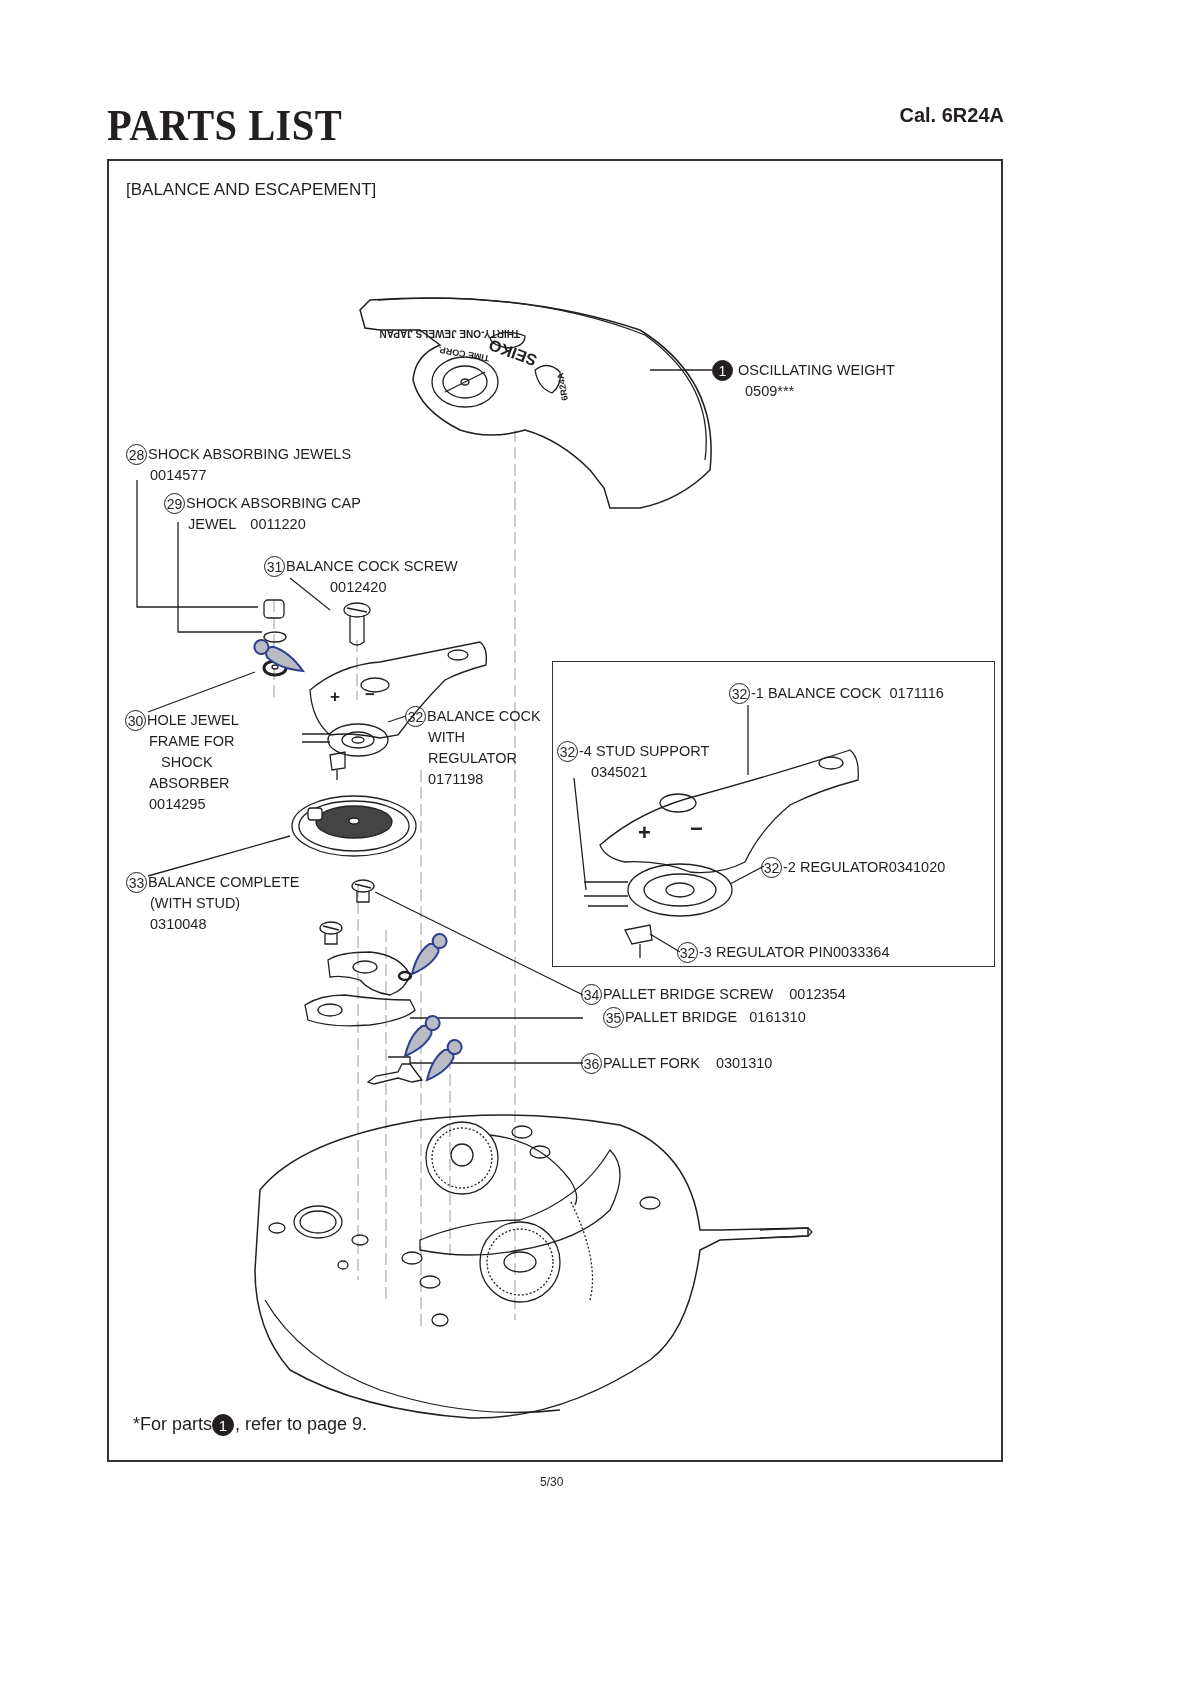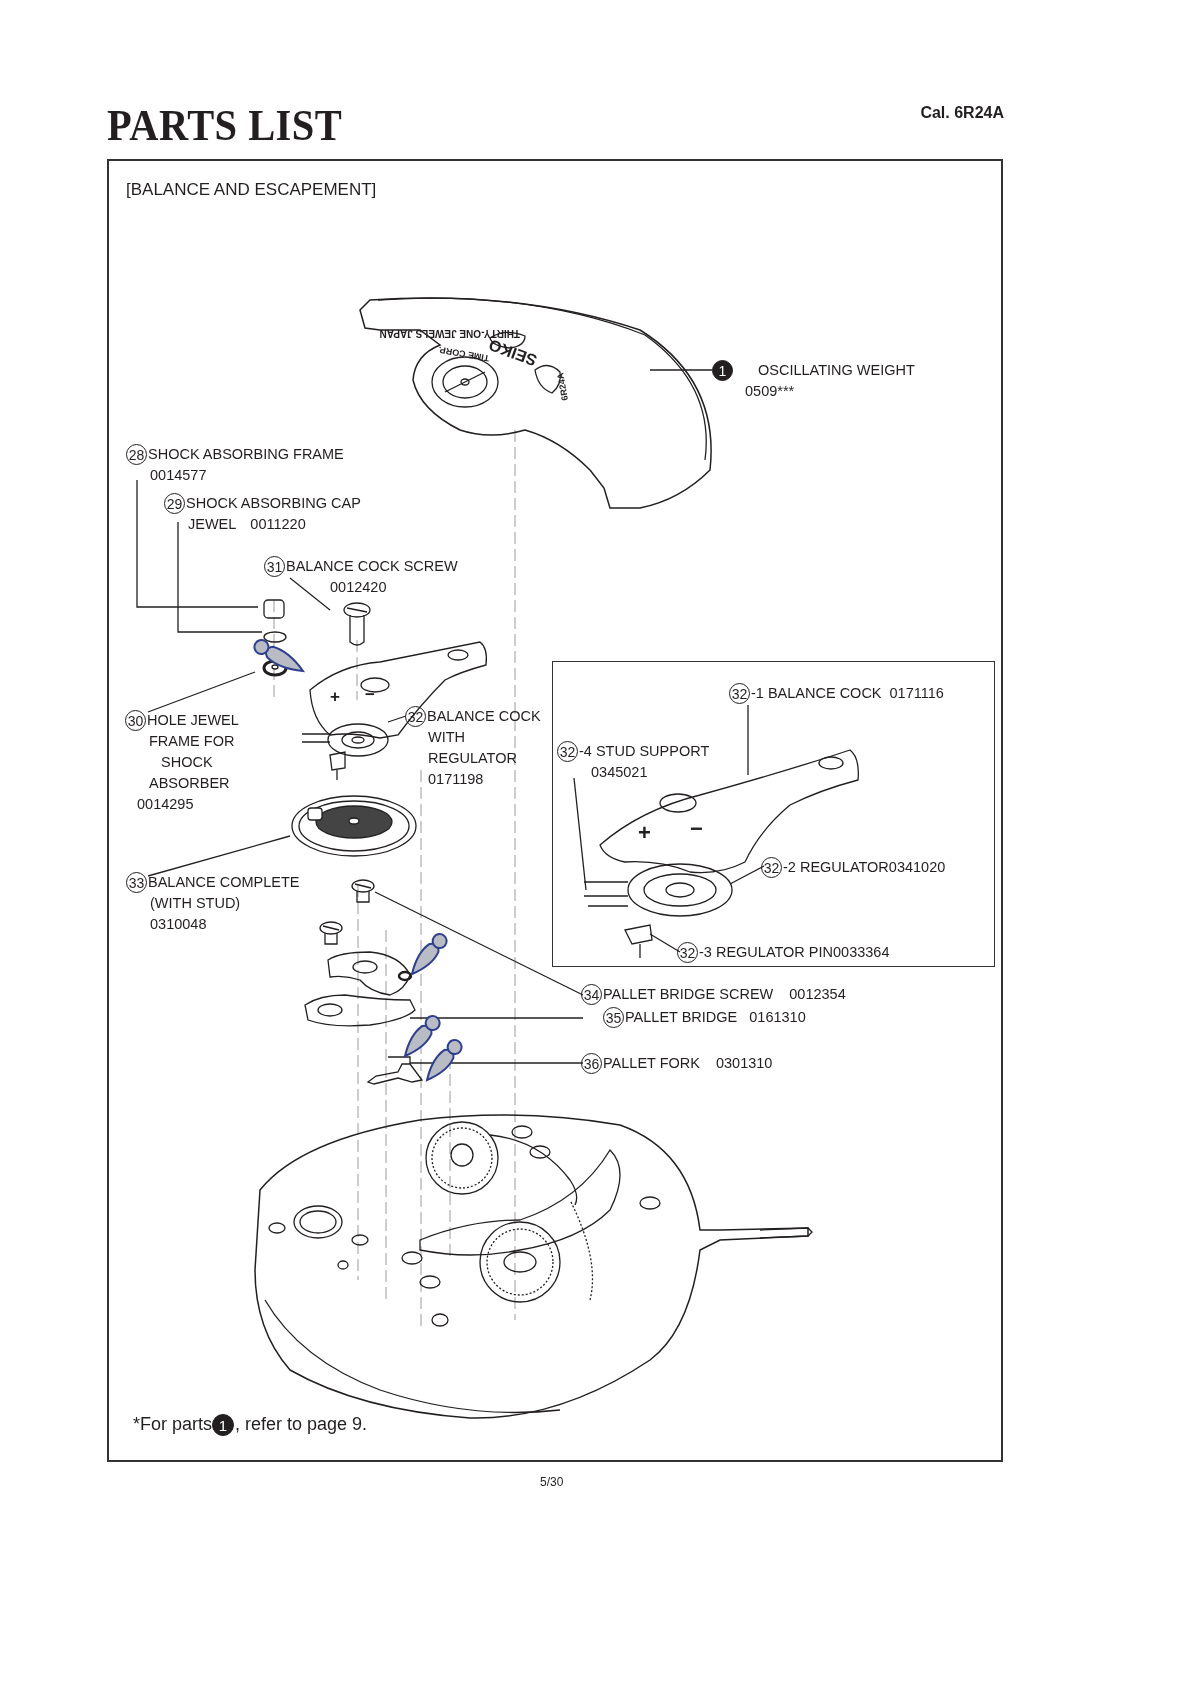--- a/index.html
+++ b/index.html
@@ -1,20 +1,20 @@
 <!DOCTYPE html>
 <html><head>
 <meta charset="utf-8">
 <style>
   html, body { margin: 0; padding: 0; background: #ffffff; }
   body { width: 1200px; height: 1698px; position: relative; overflow: hidden;
          font-family: "Liberation Sans", sans-serif; color: #231f20; }
   .page-title { position: absolute; left: 107px; top: 100px; font-family: "Liberation Serif", serif;
          font-weight: bold; font-size: 44px; letter-spacing: 0.5px; transform: scaleX(0.92); transform-origin: left top; }
-  .caliber { position: absolute; right: 196px; top: 104px; font-weight: bold; font-size: 16px; }
+  .caliber { position: absolute; right: 196px; top: 104px; font-weight: bold; font-size: 20px; }
   .frame { position: absolute; left: 107px; top: 159px; width: 892px; height: 1299px;
            border: 2px solid #333; box-sizing: content-box; }
   .section-title { position: absolute; left: 126px; top: 180px; font-weight: normal; font-size: 17px; }
   .lbl { position: absolute; font-size: 14.5px; line-height: 21px; white-space: nowrap; }
   .num { display: inline-block; width: 21px; height: 21px; border: 1px solid #231f20; border-radius: 50%;
          text-align: center; line-height: 21px; font-size: 14px; box-sizing: border-box; margin-right: 1px; vertical-align: top; }
   .num.filled { background: #231f20; color: #fff; border-color: #231f20; }
   .inset { position: absolute; left: 552px; top: 661px; width: 441px; height: 304px; border: 1px solid #333; }
   .footnote { position: absolute; left: 133px; top: 1414px; font-size: 18px; }
   .footnote .num { width: 22px; height: 22px; line-height: 22px; font-size: 15px; vertical-align: middle; }
@@ -181,45 +181,45 @@
     </g>
     <g transform="translate(427 1080) rotate(40)">
       <path class="oil" d="M0 0 Q-10 -20 -6 -34 Q0 -42 6 -34 Q10 -20 0 0 Z"></path>
         <circle class="oil" cx="0" cy="-43" r="7"></circle>
     </g>
   </g>
 </svg>
 
 <div class="lbl" style="left:712px; top:360px;">
   <span class="num filled">1</span>
-  <span style="margin-left:20px">OSCILLATING WEIGHT</span><br>
+  <span style="margin-left:0">OSCILLATING WEIGHT</span><br>
   <span style="margin-left:33px">0509***</span>
 </div>
 
 <div class="lbl" style="left:126px; top:444px;">
-  <span class="num">28</span><span>SHOCK ABSORBING FRAME</span><br>
+  <span class="num">28</span><span>SHOCK ABSORBING JEWELS</span><br>
   <span style="margin-left:24px">0014577</span>
 </div>
 
 <div class="lbl" style="left:164px; top:493px;">
   <span class="num">29</span><span>SHOCK ABSORBING CAP</span><br>
   <span style="margin-left:24px">JEWEL</span><span style="margin-left:14px">0011220</span>
 </div>
 
 <div class="lbl" style="left:264px; top:556px;">
   <span class="num">31</span><span>BALANCE COCK SCREW</span><br>
   <span style="margin-left:66px">0012420</span>
 </div>
 
 <div class="lbl" style="left:125px; top:710px;">
   <span class="num">30</span><span>HOLE JEWEL</span><br>
   <span style="margin-left:24px">FRAME FOR</span><br>
   <span style="margin-left:36px">SHOCK</span><br>
   <span style="margin-left:24px">ABSORBER</span><br>
-  <span style="margin-left:12px">0014295</span>
+  <span style="margin-left:24px">0014295</span>
 </div>
 
 <div class="lbl" style="left:405px; top:706px;">
   <span class="num">32</span><span>BALANCE COCK</span><br>
   <span style="margin-left:23px">WITH</span><br>
   <span style="margin-left:23px">REGULATOR</span><br>
   <span style="margin-left:23px">0171198</span>
 </div>
 
 <div class="lbl" style="left:126px; top:872px;">

